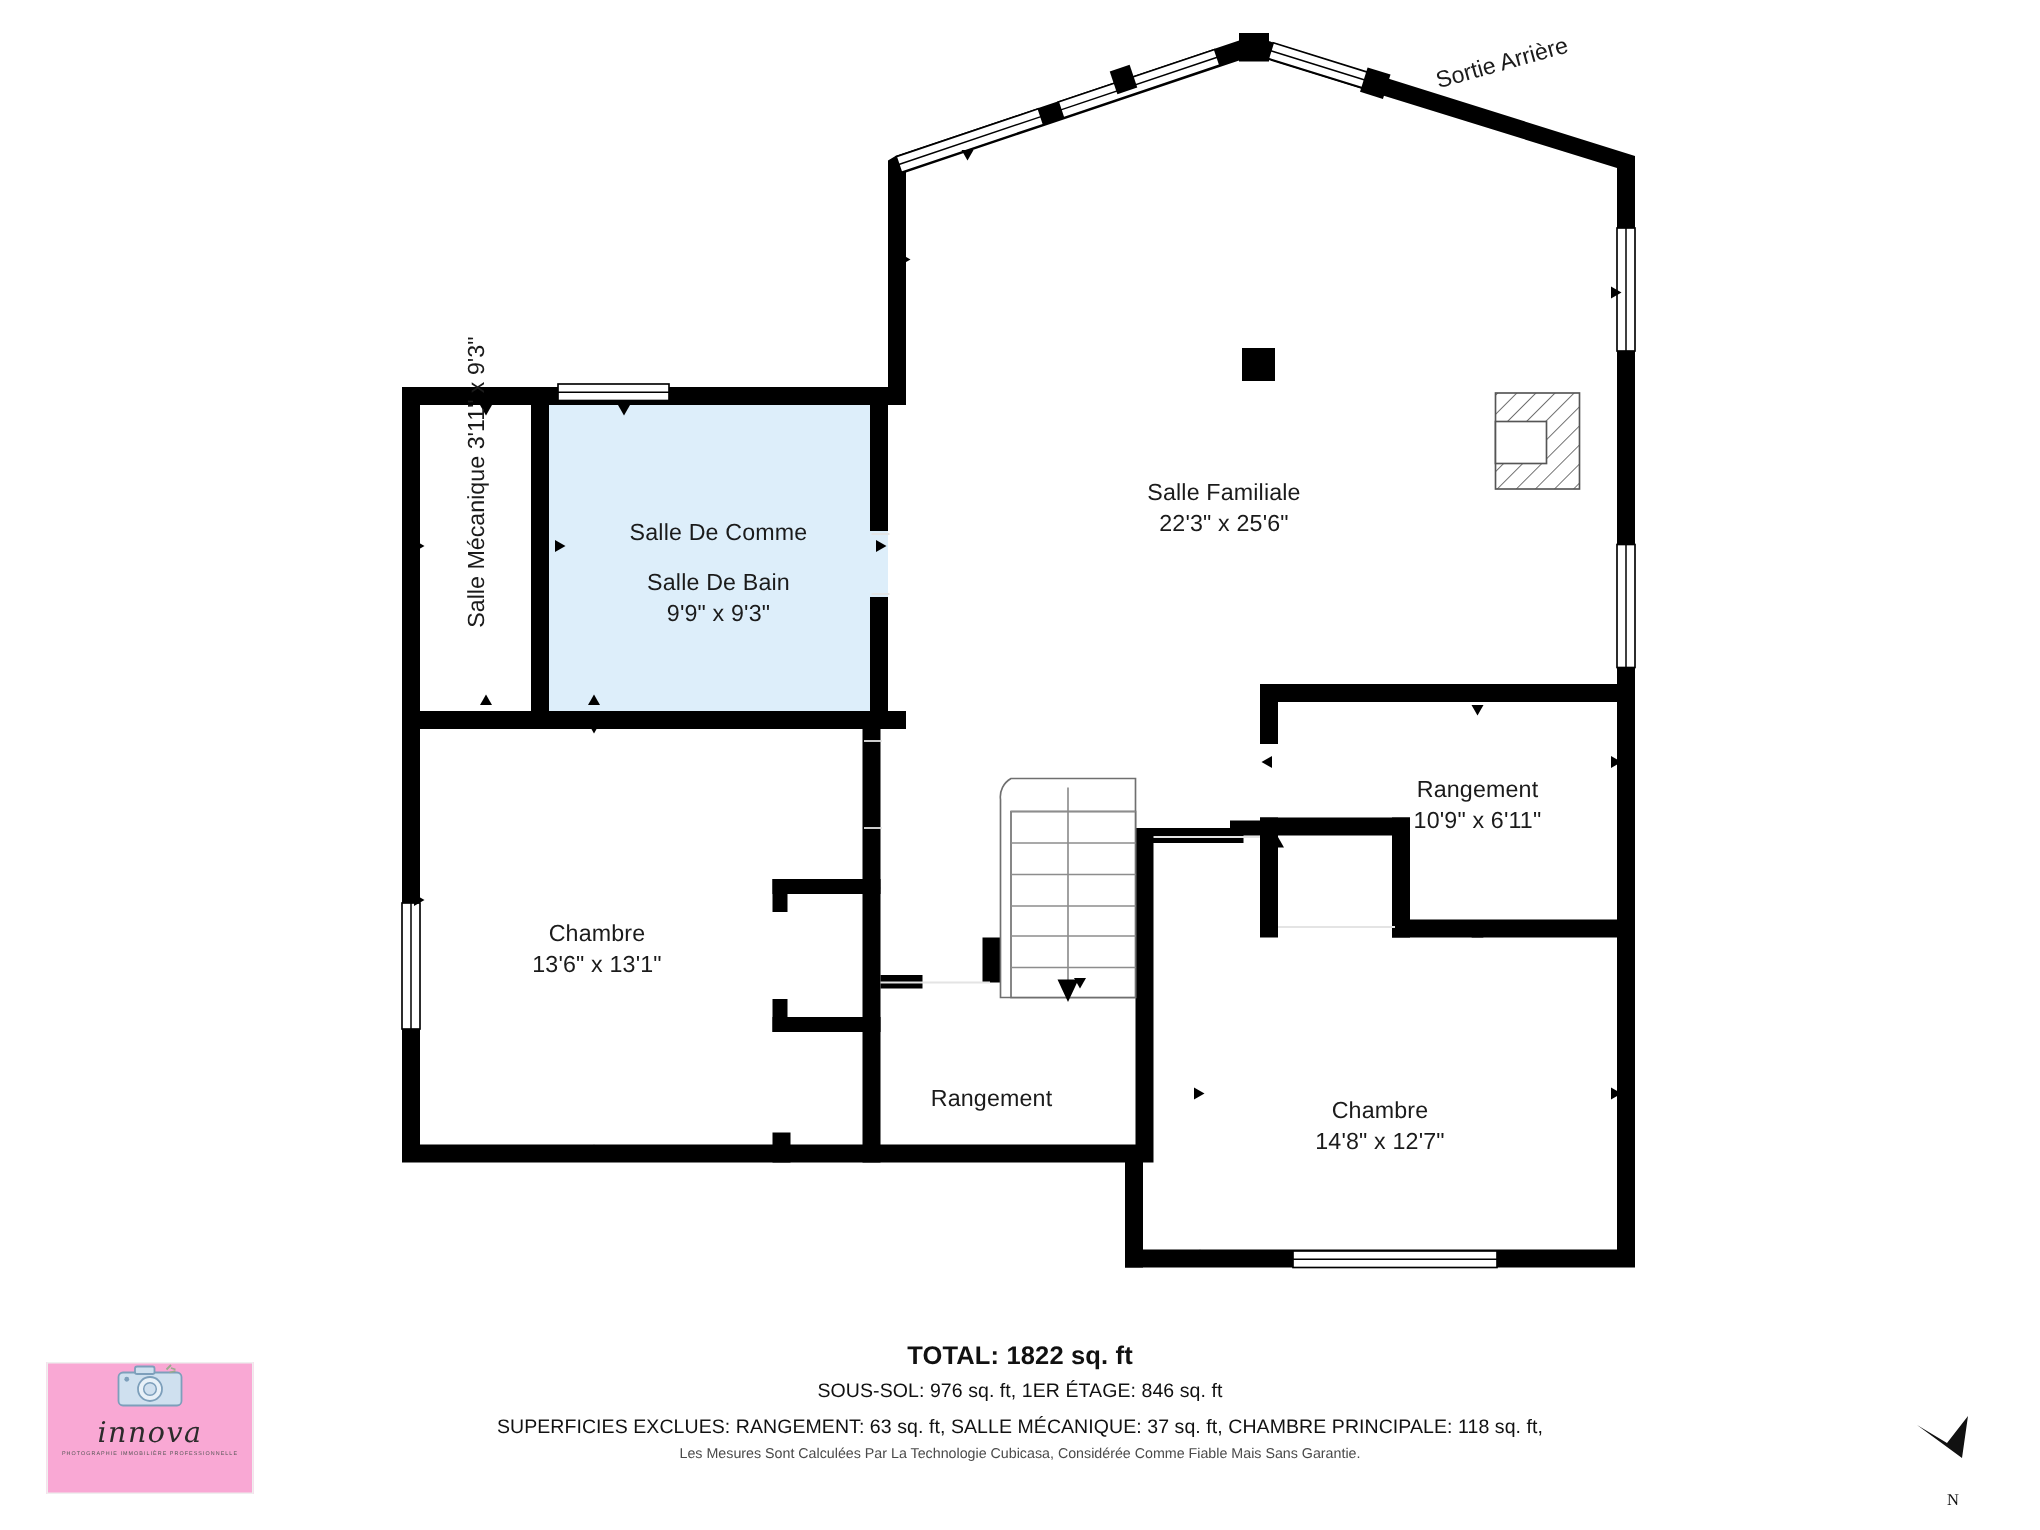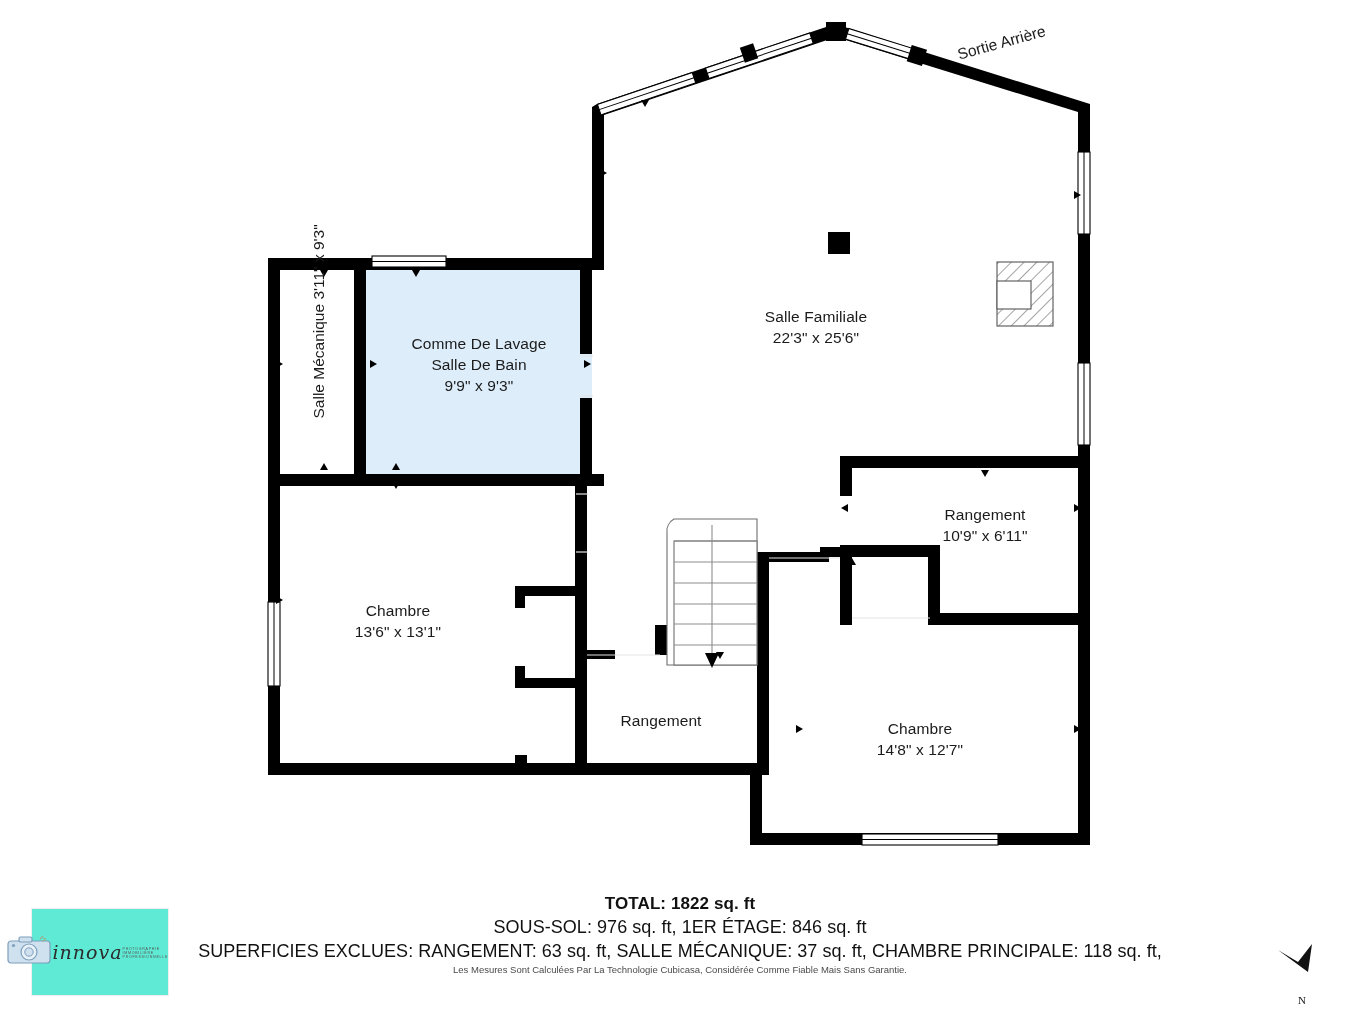--- a/index.html
+++ b/index.html
@@ -42,21 +42,21 @@
     position: absolute;
     text-align: center;
     color: #1b1b1b;
     font-family: "Liberation Sans", sans-serif;
     font-size: 15.5px;
     line-height: 21px;
     white-space: nowrap;
     letter-spacing: 0.1px;
     pointer-events: none;
   }
-  .room-label .nm { display: block; }
+  .room-label .nm { display: block; margin-top: 12px; }
   .room-label .dim { display: block; }
 
   .rot-label {
     position: absolute;
     transform-origin: center center;
     transform: rotate(-90deg);
     text-align: center;
     font-size: 15.5px;
     line-height: 21px;
     color: #1b1b1b;
@@ -80,45 +80,45 @@
     text-align: center;
   }
   #summary .total {
     font-size: 17px;
     font-weight: bold;
     color: #111111;
     line-height: 23px;
     letter-spacing: 0.1px;
   }
   #summary .line {
-    font-size: 18px;
+    font-size: 13px;
     color: #111111;
     line-height: 24px;
     letter-spacing: 0.05px;
     text-align: center;
   }
   #summary .disclaimer {
     font-size: 9.5px;
     color: #4a4a4a;
     line-height: 13px;
   }
 
   
   #logo-box {
     position: absolute;
     left: 31px;
     top: 908px;
     width: 136px;
     height: 86px;
-    background: #5eead4;
+    background: #f9a8d4;
     border: 1px solid #efefef;
     display: flex;
-    flex-direction: row;
+    flex-direction: column;
     align-items: center;
-    justify-content: flex-end;
+    justify-content: flex-start;
   }
   #logo-box .cam { margin-bottom: 1px; }
   #logo-box .brand {
     font-family: "DejaVu Serif", serif;
     font-style: italic;
     font-size: 19px;
     color: #2b2b2b;
     letter-spacing: 1px;
     line-height: 20px;
   }
@@ -326,21 +326,21 @@
       <polygon points="641,100 649,100 645,107"></polygon>
     </g>
   </svg>
 
   <div class="rot-label" style="left:258px; top:348px; width:120px;">
     <span class="nm">Salle Mécanique</span>
     <span class="dim">3'11" x 9'3"</span>
   </div>
 
   <div class="room-label" style="left:379px; top:333px; width:200px;">
-    <span class="nm">Comme De Lavage</span>
+    <span class="nm">Salle De Comme</span>
     <span class="nm">Salle De Bain</span>
     <span class="dim">9'9" x 9'3"</span>
   </div>
 
   <div class="room-label" style="left:716px; top:306px; width:200px;">
     <span class="nm">Salle Familiale</span>
     <span class="dim">22'3" x 25'6"</span>
   </div>
 
   <div class="room-label" style="left:890px; top:504px; width:190px;">

